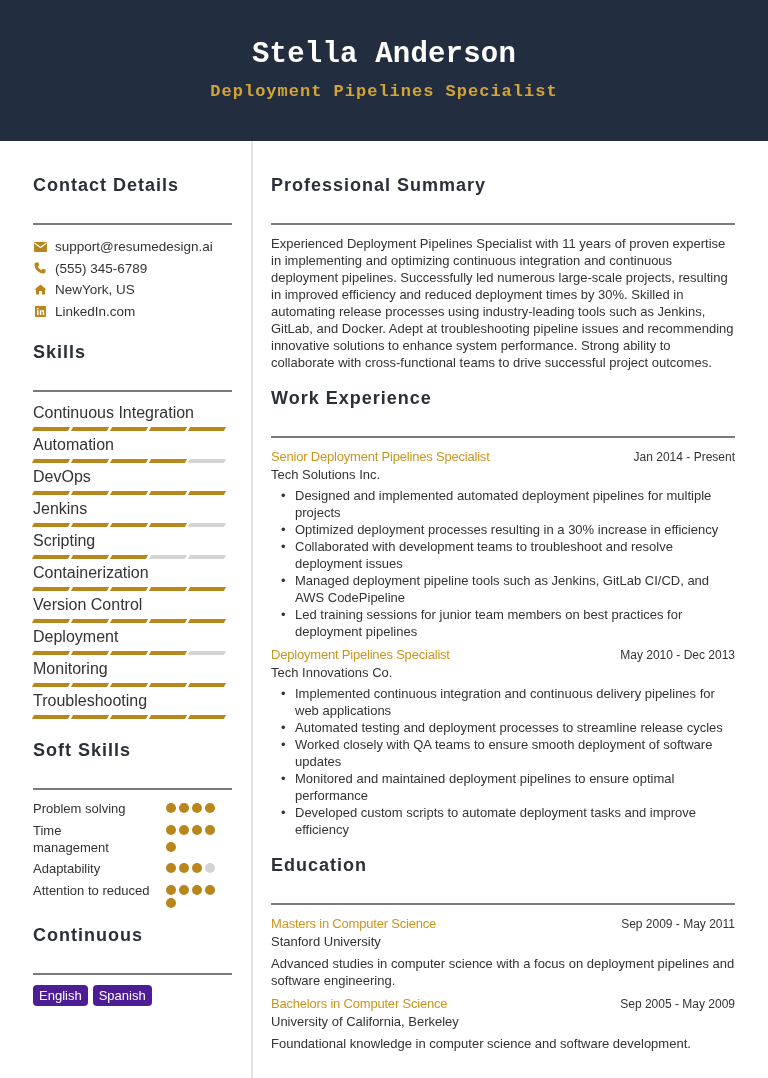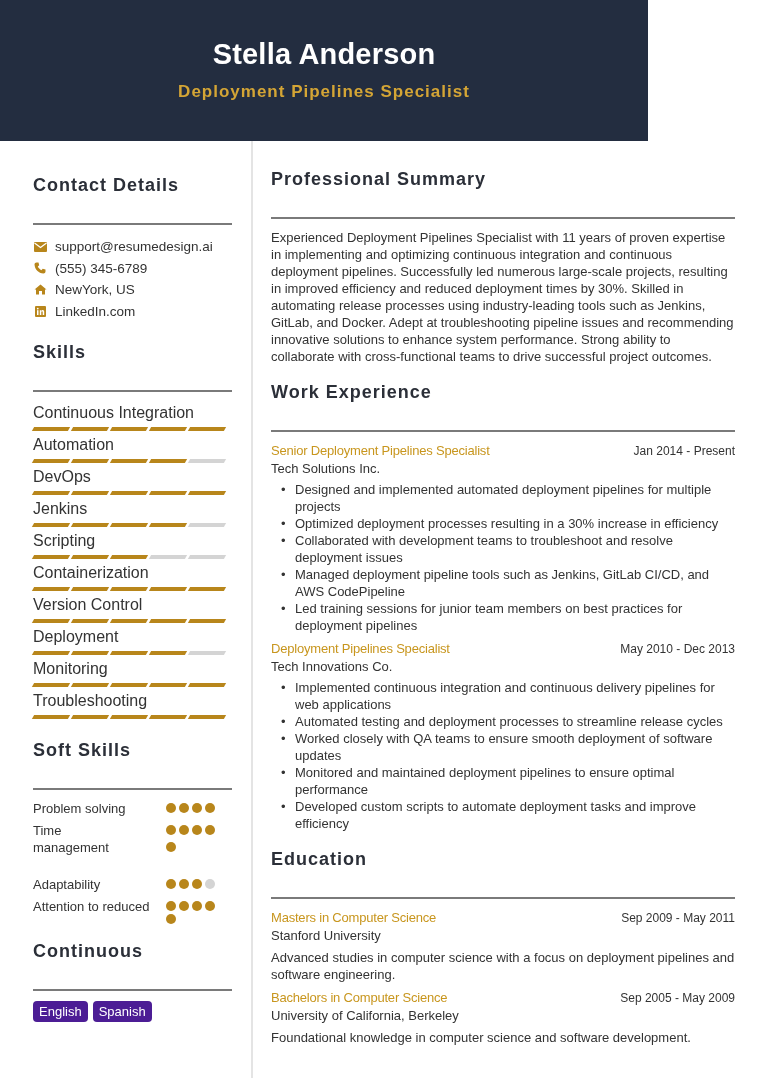--- a/index.html
+++ b/index.html
@@ -1,37 +1,37 @@
 <!DOCTYPE html>
 <html><head>
 <meta charset="utf-8">
 <style>
   * { box-sizing: border-box; margin: 0; padding: 0; }
   html, body { width: 768px; height: 1078px; background: #ffffff; overflow: hidden; }
   body { font-family: "Liberation Sans", "DejaVu Sans", sans-serif; color: #333333; position: relative; }
 
   .header {
-    position: absolute; left: 0; top: 0; width: 648px; height: 141px;
-    background: #232d40; text-align: center;
+    position: absolute; left: 0; top: 0; width: 768px; height: 141px;
+    background: #232d40; text-align: center; font-family: Liberation Mono, monospace;
   }
   .header .name {
     position: absolute; left: 0; right: 0; top: 38px;
     font-size: 29px; font-weight: bold; color: #ffffff; letter-spacing: 0.2px;
   }
   .header .title {
     position: absolute; left: 0; right: 0; top: 82px;
     font-size: 17px; font-weight: bold; color: #d4a535; letter-spacing: 1px;
   }
 
   .divider-v {
     position: absolute; left: 251px; top: 141px; width: 2px; height: 937px; background: #e4e4e4;
   }
 
   .left { position: absolute; left: 33px; top: 141px; width: 199px; }
-  .right { position: absolute; left: 271px; top: 135px; width: 464px; }
+  .right { position: absolute; left: 271px; top: 141px; width: 464px; }
 
   .section-title {
     font-size: 18px; font-weight: bold; color: #2b2f38; letter-spacing: 1px;
     padding-bottom: 27px; border-bottom: 2px solid #7a7a7a; margin-bottom: 10px;
   }
 
   .contact-item { display: flex; align-items: center; height: 21.5px; font-size: 13.5px; color: #333; }
   .contact-item .ic { width: 14px; height: 12px; margin-right: 8px; display: inline-flex; align-items: center; justify-content: center; }
   .contact-item svg { display: block; }
 
@@ -225,21 +225,21 @@
     <div id="soft-list">
         <div class="soft-row" style="margin-bottom: 5px;">
           <div class="soft-name">Problem solving</div>
           <div class="dots" style="width: 54px;">
             <span class="dot"></span>
             <span class="dot"></span>
             <span class="dot"></span>
             <span class="dot"></span>
           </div>
         </div>
-        <div class="soft-row" style="margin-bottom: 20px;">
+        <div class="soft-row" style="margin-bottom: 4px;">
           <div class="soft-name" style="width: 100px;">Time management</div>
           <div class="dots" style="margin-left: 33px; width: 54px;">
             <span class="dot"></span>
             <span class="dot"></span>
             <span class="dot"></span>
             <span class="dot"></span>
             <span class="dot"></span>
           </div>
         </div>
         <div class="soft-row" style="margin-bottom: 5px;">

